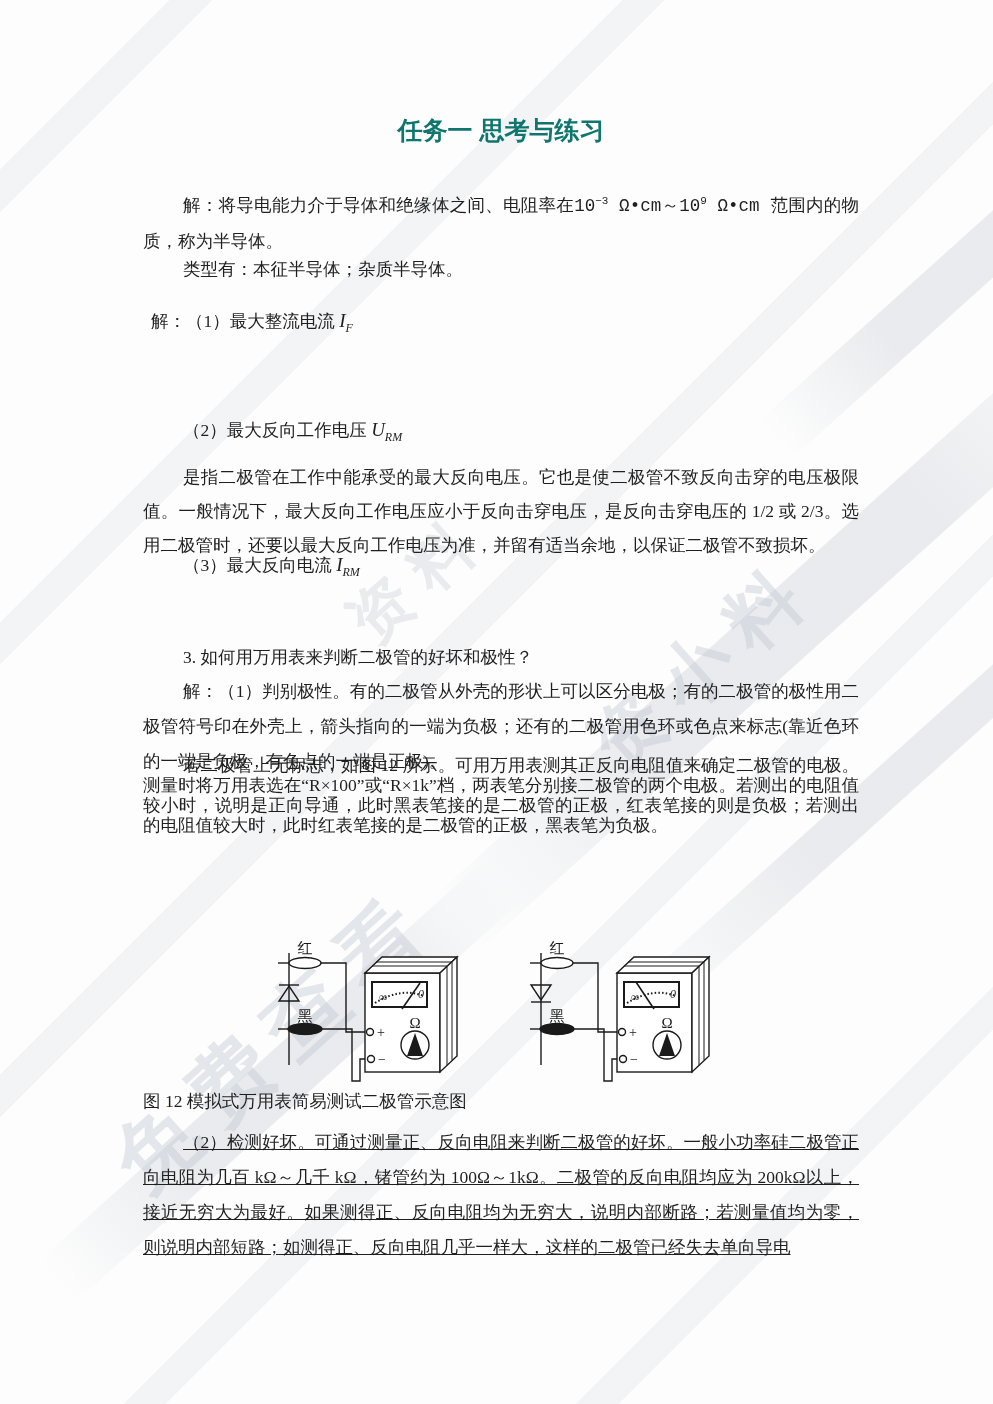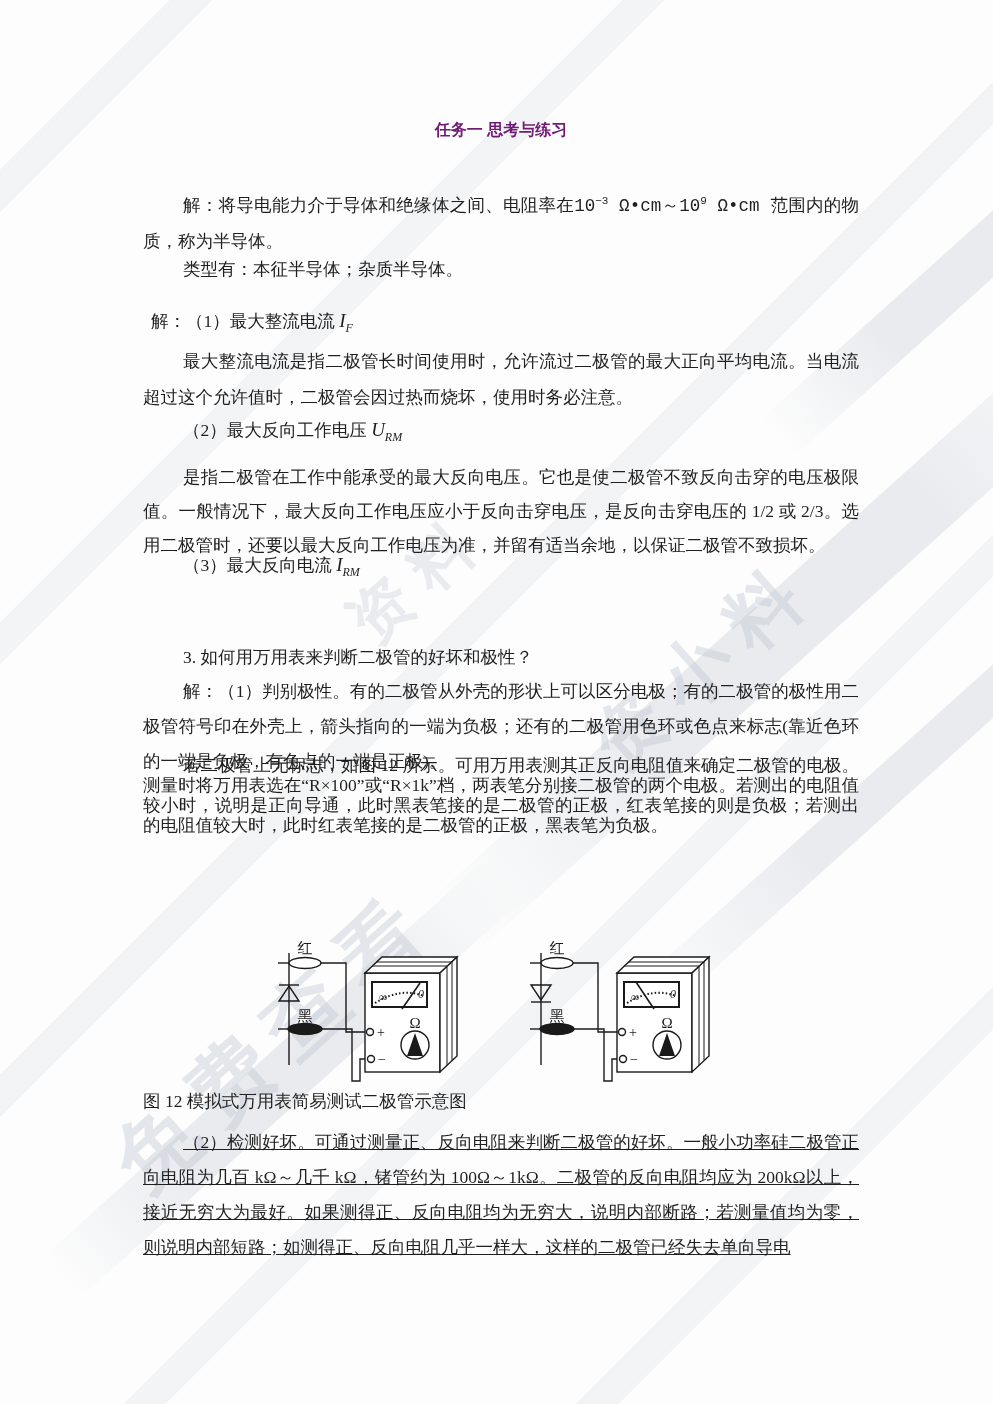--- a/index.html
+++ b/index.html
@@ -16,21 +16,21 @@
     pointer-events:none;}
   .streak{position:absolute;transform:rotate(-42deg);transform-origin:left top;
     background:linear-gradient(90deg,rgba(222,225,230,0) 0%,rgba(222,225,230,0.65) 30%,rgba(222,225,230,0.65) 70%,rgba(222,225,230,0) 100%);
     pointer-events:none;}
   .wm{position:absolute;transform:rotate(-42deg);transform-origin:left top;
     font-family:"Liberation Sans","DejaVu Sans",sans-serif;font-weight:bold;
     color:rgba(196,201,210,0.45);letter-spacing:18px;white-space:nowrap;pointer-events:none;}
 
   .blk{position:absolute;left:143px;width:716px;}
   .title{font-family:"Liberation Sans","DejaVu Sans",sans-serif;font-weight:bold;
-         font-size:16px;line-height:32px;text-align:center;color:#701a75;}
+         font-size:25px;line-height:32px;text-align:center;color:#0f766e;}
   .p{font-size:17.5px;text-align:justify;}
   .ind{text-indent:40px;}
   .ind8{text-indent:8px;}
   sup{font-size:11px;vertical-align:super;line-height:0;}
   .sym{font-style:italic;font-size:19px;font-family:"Liberation Serif",serif;}
   .ssub{font-size:12px;vertical-align:sub;font-style:italic;line-height:0;}
   .caption{font-size:17.5px;text-align:left;line-height:30px;}
 
   .figwrap{position:absolute;left:225px;top:935px;width:560px;height:175px;}
   svg text{font-family:"Liberation Serif","DejaVu Serif",serif;fill:#1a1a1a;}
@@ -54,21 +54,20 @@
   <div class="blk title" style="top:114px;">任务一 思考与练习</div>
 
 
   <div class="blk p ind" style="top:188px;line-height:36px;font-family:Liberation Mono, monospace;"><span>解：将导电能力介于导体和绝缘体之间、电阻率在10</span><sup>−3</sup><span> Ω•cm～10</span><sup>9</sup><span> Ω•cm 范围内的物质，称为半导体。</span></div>
 
   <div class="blk p ind" style="top:256px;line-height:26px;">类型有：本征半导体；杂质半导体。</div>
 
 
   <div class="blk p ind8" style="top:306px;line-height:30px;"><span>解：（1）最大整流电流 </span><span class="sym">I</span><span class="ssub">F</span></div>
 
-  <div class="blk p ind" style="top:343px;line-height:36px;">最大整流电流是指二极管长时间使用时，允许流过二极管的最大正向平均电流。当电流超过这个允许值时，二极管会因过热而烧坏，使用时务必注意。</div>
 
   <div class="blk p ind" style="top:414px;line-height:32px;"><span>（2）最大反向工作电压 </span><span class="sym">U</span><span class="ssub">RM</span></div>
 
   <div class="blk p ind" style="top:460px;line-height:34px;">是指二极管在工作中能承受的最大反向电压。它也是使二极管不致反向击穿的电压极限值。一般情况下，最大反向工作电压应小于反向击穿电压，是反向击穿电压的 1/2 或 2/3。选用二极管时，还要以最大反向工作电压为准，并留有适当余地，以保证二极管不致损坏。</div>
 
   <div class="blk p ind" style="top:549px;line-height:32px;"><span>（3）最大反向电流 </span><span class="sym">I</span><span class="ssub">RM</span></div>
 
 
   <div class="blk p ind" style="top:642px;line-height:30px;">3. 如何用万用表来判断二极管的好坏和极性？</div>
 

